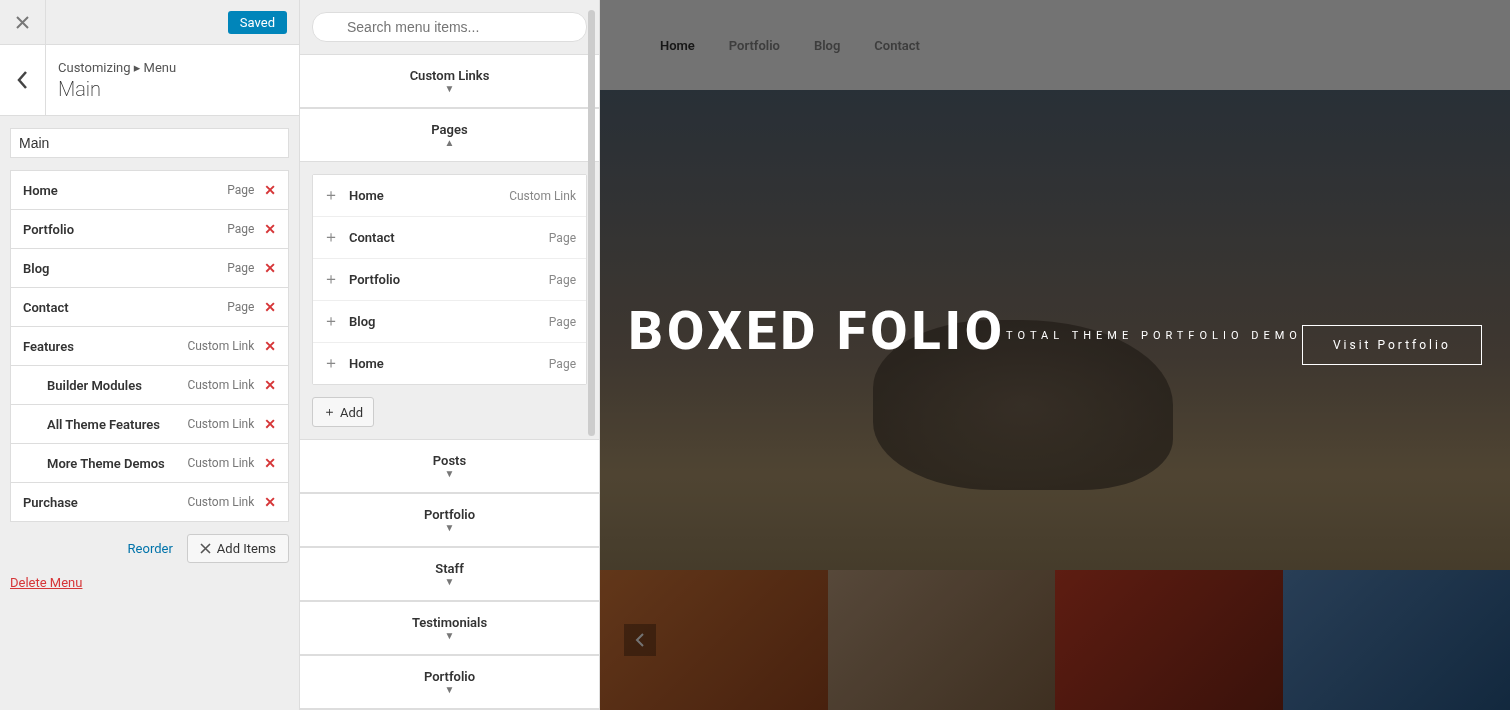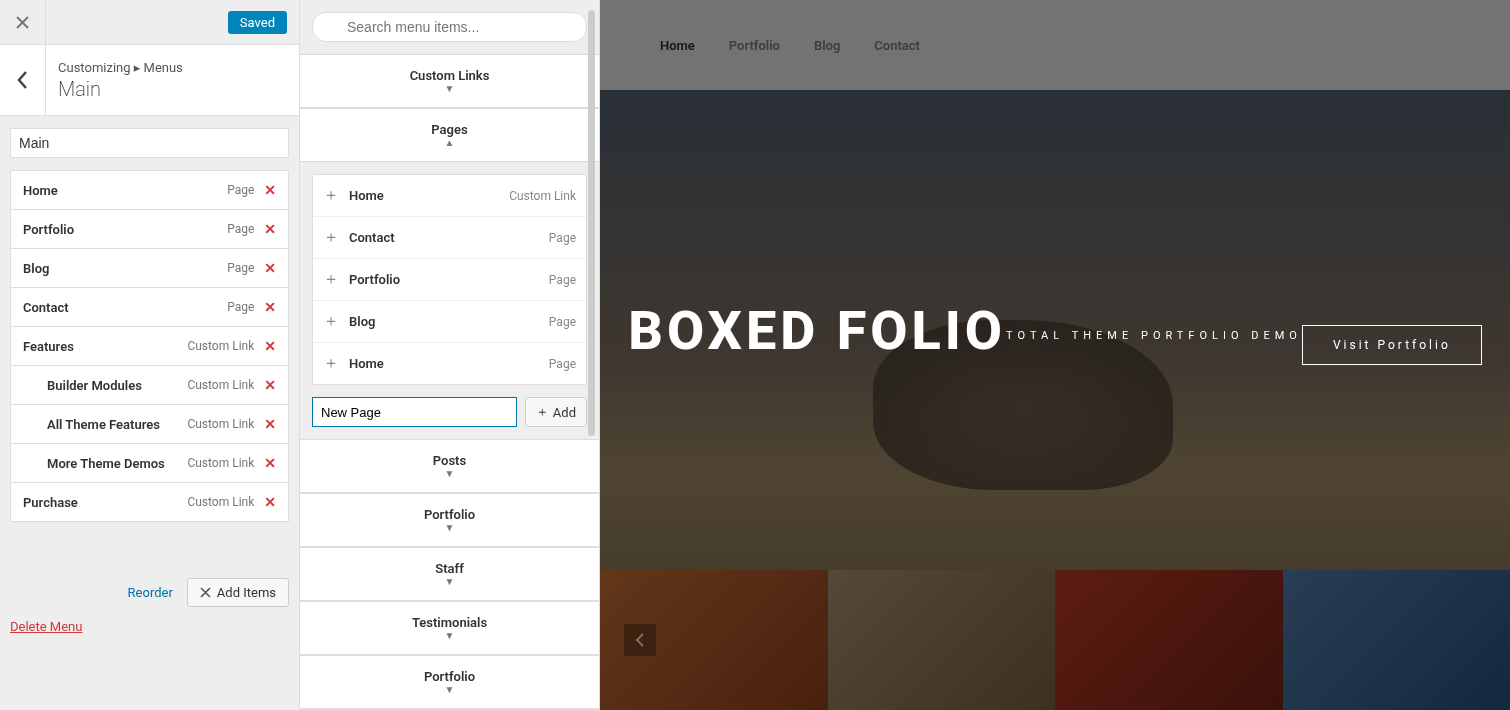--- a/index.html
+++ b/index.html
@@ -20,21 +20,21 @@
 .lp-body { flex: 1; overflow-y: auto; padding: 12px 10px; }
 .lp-menuname { width: 100%; background: #fff; border: 1px solid #ddd; padding: 6px 8px; font-size: 14px; color: #333; margin-bottom: 12px; }
 .mi-list { border: 1px solid #ddd; }
 .mi { display: flex; align-items: center; justify-content: space-between; background: #fff; border-bottom: 1px solid #ddd; padding: 11px 12px; }
 .mi:last-child { border-bottom: none; }
 .mi.sub { padding-left: 36px; }
 .mi-label { font-weight: 600; font-size: 13px; color: #333; }
 .mi-right { display: flex; align-items: center; gap: 10px; }
 .mi-type { font-size: 12px; color: #777; }
 .mi-remove { color: #d63638; font-weight: 700; font-size: 14px; cursor: pointer; }
-.lp-actions { display: flex; align-items: center; justify-content: flex-end; gap: 14px; padding: 12px 0; margin-top: 44px; }
+.lp-actions { display: flex; align-items: center; justify-content: flex-end; gap: 14px; padding: 12px 0; }
 .lp-reorder { color: #0073aa; font-size: 13px; cursor: pointer; }
 .lp-additems { background: #f7f7f7; border: 1px solid #ccc; border-radius: 3px; padding: 6px 12px; display: inline-flex; align-items: center; gap: 6px; cursor: pointer; font-size: 13px; }
 .lp-delete { color: #d63638; text-decoration: underline; font-size: 13px; cursor: pointer; }
 .lp-footer { height: 40px; border-top: 1px solid #ddd; background: #eee; display: flex; align-items: center; padding: 0 10px; gap: 12px; }
 .lp-collapse { display: flex; align-items: center; gap: 8px; color: #555; font-size: 13px; cursor: pointer; }
 .device-icons { display: flex; gap: 14px; margin-left: auto; align-items: center;}
 .device-icon { color: #555; cursor: pointer; padding-bottom: 2px; }
 .device-icon.active { border-bottom: 3px solid #000; }
 
 
@@ -104,21 +104,21 @@
     <div class="lp-breadcrumb-wrap">
       <div class="lp-back">
         <svg width="11" height="18" viewBox="0 0 11 18">
             <path d="M9 1 L2 9 L9 17" stroke="#444" stroke-width="2.5" fill="none"></path>
           </svg>
       </div>
       <div class="lp-bc-text">
         <div class="lp-bc-crumb">
           <span>Customizing</span>
           <span>▸</span>
-          <span>Menus</span>
+          <span>Menu</span>
         </div>
         <div class="lp-bc-title">Main</div>
       </div>
     </div>
 
     <div class="lp-body">
       <input class="lp-menuname" value="Main" style="">
 
       <div class="mi-list">
         <div class="mi">
@@ -253,21 +253,20 @@
         </div>
         <div class="pg">
           <span class="pg-left">
                 <span class="pg-plus">＋</span>
                 <span class="pg-label">Home</span>
               </span>
           <span class="pg-type">Page</span>
         </div>
       </div>
       <div class="new-page-row">
-        <input class="new-page-input" value="New Page" style="">
         <span class="new-page-add">
           <span>＋</span>
           <span>Add</span>
         </span>
       </div>
     </div>
 
     <div class="acc-head">
       <span class="label">Posts</span>
           <span class="chev">▼</span>

